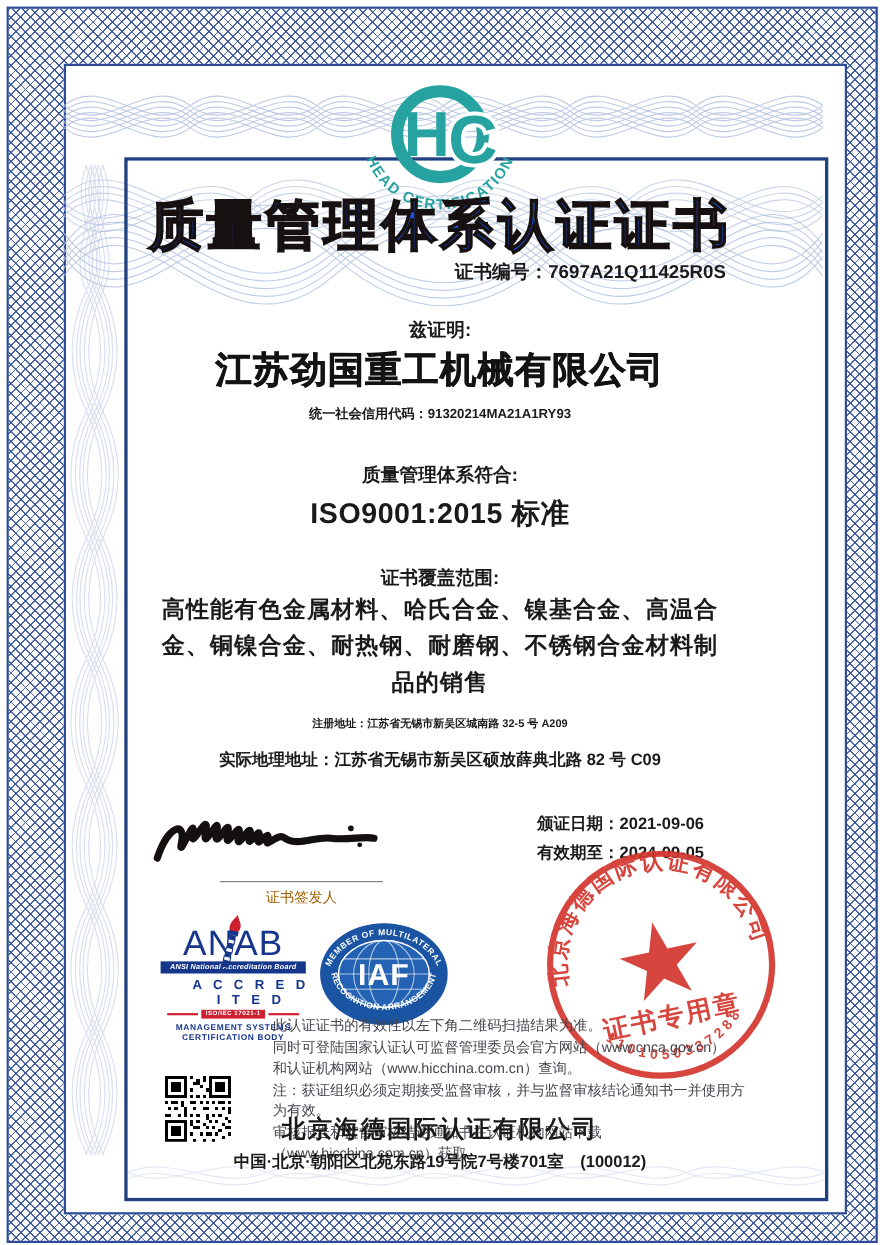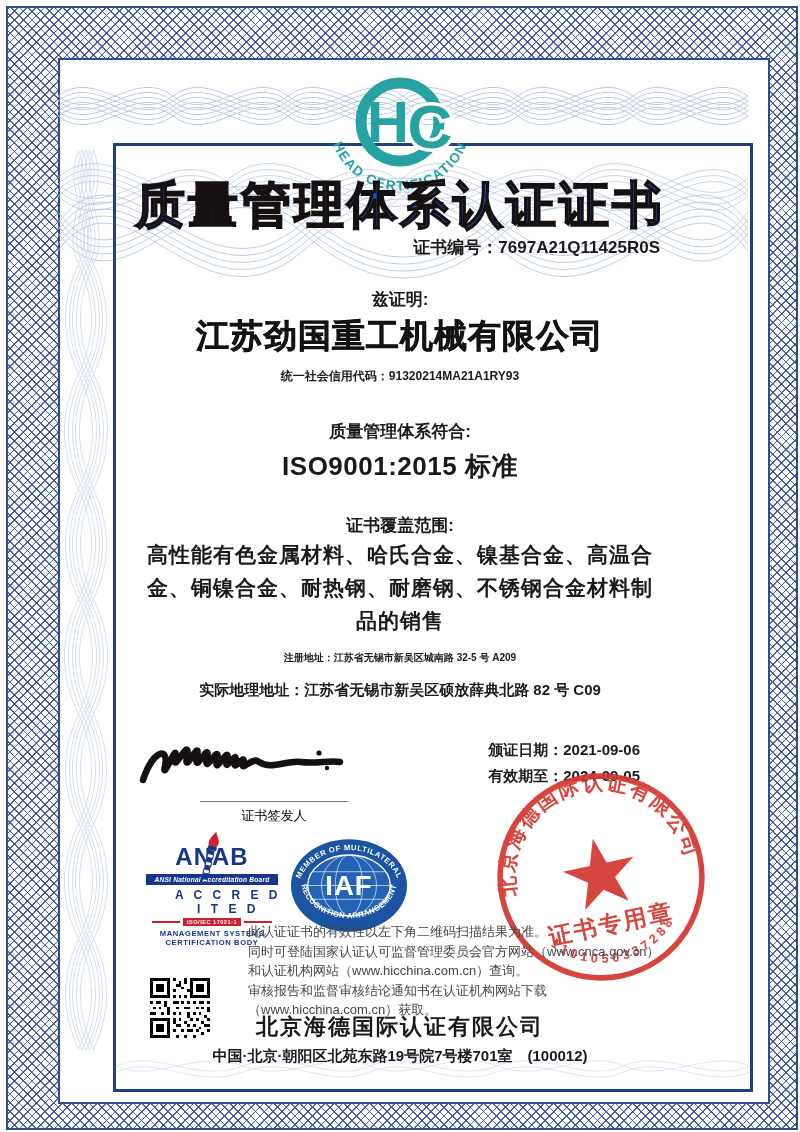--- a/index.html
+++ b/index.html
@@ -37,24 +37,24 @@
   .company{top:314px;font-size:33px;font-weight:bold;-webkit-text-stroke:.6px #111;letter-spacing:1px;text-align:center;}
   .creditcode{top:368px;font-size:12px;font-weight:bold;}
   .syslabel{top:420px;font-size:17px;font-weight:bold;}
   .standard{top:449px;font-size:26px;font-weight:bold;letter-spacing:.5px;}
   .scopelabel{top:514px;font-size:17px;font-weight:bold;}
   .scope{top:538px;font-size:21px;font-weight:bold;line-height:33px;letter-spacing:1px;}
   .addr1{top:651px;font-size:10px;font-weight:bold;}
   .addr2{top:681px;font-size:15px;font-weight:bold;}
   .dates{position:absolute;top:737px;right:160px;text-align:left;font-size:15px;font-weight:bold;line-height:26px;}
   .sigline{position:absolute;left:200px;top:801px;width:148px;height:0;border-top:1.5px solid #777;}
-  .siglabel{position:absolute;left:200px;top:807px;width:148px;text-align:center;font-size:13px;color:#000000;}
+  .siglabel{position:absolute;left:200px;top:807px;width:148px;text-align:center;font-size:13px;color:#a16207;}
   
   .anab{position:absolute;left:142px;top:842px;width:140px;text-align:center;color:#16368c;}
-  .anab-name{font-size:24px;font-weight:700;letter-spacing:1px;line-height:30px;position:relative;}
+  .anab-name{font-size:32px;font-weight:400;letter-spacing:1px;line-height:30px;position:relative;}
   .anab-bar{background:#16368c;color:#fff;font-size:6.6px;font-style:italic;font-weight:bold;
     padding:2px 2px;margin:2px 4px 0;letter-spacing:.2px;}
   .anab-acc{font-size:12px;font-weight:bold;letter-spacing:3.5px;margin-top:3px;margin-left:32px;}
   .anab-redrow{display:flex;align-items:center;gap:3px;margin:2px 10px 0;}
   .anab-redrow .rline{flex:1;height:2px;background:#cf2030;}
   .anab-iso{background:#cf2030;color:#fff;font-size:5.6px;font-weight:bold;padding:1px 4px;letter-spacing:.5px;}
   .anab-ms{font-size:7.6px;font-weight:bold;letter-spacing:.6px;line-height:9px;margin-top:3px;}
   .torch{position:absolute;left:50%;top:-12px;transform:translateX(-58%) rotate(14deg);}
   
   .footnotes{position:absolute;left:248px;top:922px;width:430px;font-size:13px;line-height:19.5px;color:#45454d;}
@@ -247,20 +247,21 @@
   <path id="sealNum" d="M44,162 A82,82 0 0 0 166,162" fill="none"></path>
   <text font-family="Liberation Sans,sans-serif" font-size="12.5" font-weight="bold" fill="#d4372e" letter-spacing="4">
     <textPath href="#sealNum" startOffset="50%" text-anchor="middle">1101050337288</textPath>
   </text>
 </svg>
 
 <div class="footnotes">
   <div>此认证证书的有效性以左下角二维码扫描结果为准。</div>
   <div>同时可登陆国家认证认可监督管理委员会官方网站（www.cnca.gov.cn）</div>
   <div>和认证机构网站（www.hicchina.com.cn）查询。</div>
+  <div>注：获证组织必须定期接受监督审核，并与监督审核结论通知书一并使用方为有效。</div>
   <div>审核报告和监督审核结论通知书在认证机构网站下载（www.hicchina.com.cn）获取。</div>
 </div>
 
 <svg class="qr" viewBox="0 0 21 21" shape-rendering="crispEdges">
   <rect x="0" y="0" width="21" height="21" fill="#ffffff"></rect>
   <g fill="#000000">
     <rect x="0" y="0" width="7" height="7"></rect>
       <rect x="1" y="1" width="5" height="5" fill="#fff"></rect>
       <rect x="2" y="2" width="3" height="3"></rect>
     <rect x="14" y="0" width="7" height="7"></rect>

